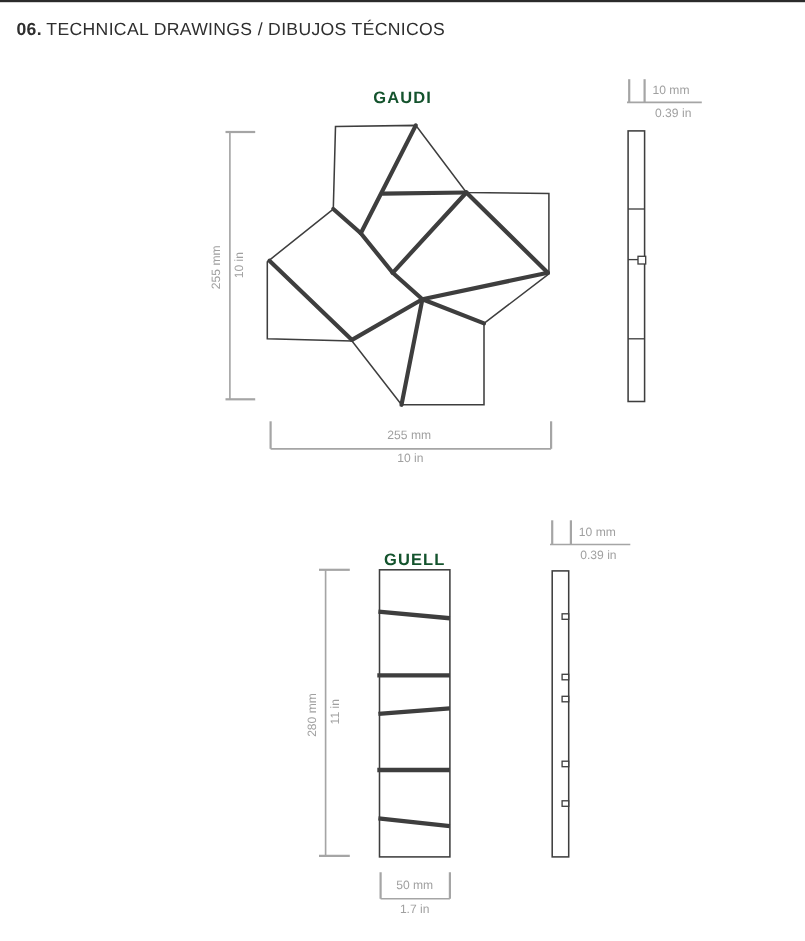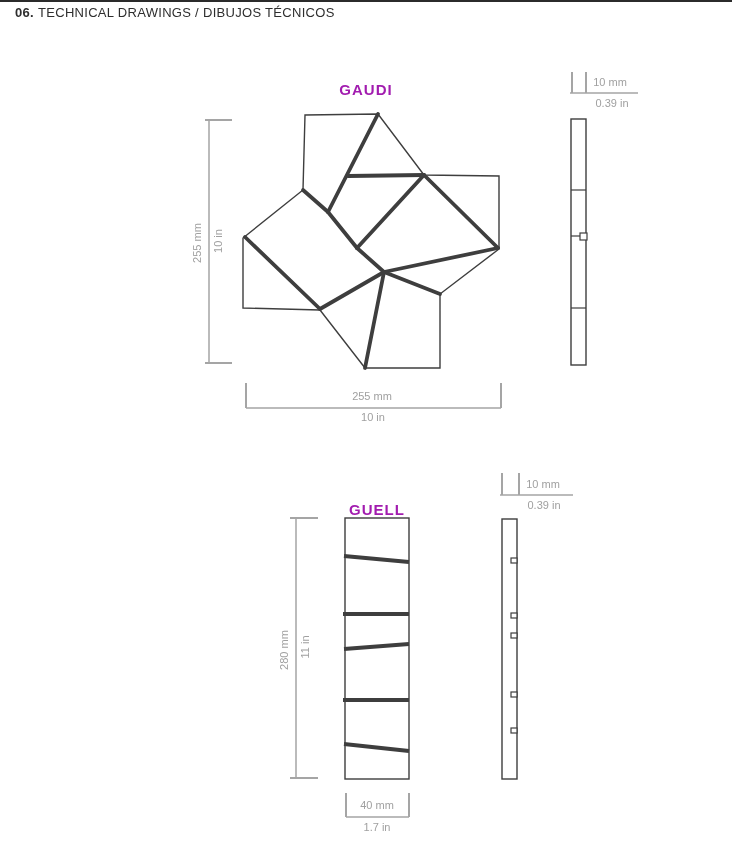--- a/index.html
+++ b/index.html
@@ -1,26 +1,26 @@
 <!DOCTYPE html>
 <html><head>
 <meta charset="utf-8">
 <style>
   html,body{margin:0;padding:0;}
   body{
     width:732px;height:855px;position:relative;background:#ffffff;
     font-family:"Liberation Sans",sans-serif;overflow:hidden;
   }
   .top-rule{position:absolute;left:0;top:0;width:732px;height:2px;background:#2b2b2b;}
-  .header{position:absolute;left:15px;top:5px;font-size:13px;color:#2e2e2e;letter-spacing:.3px;white-space:nowrap;}
+  .header{position:absolute;left:15px;top:19px;font-size:16px;color:#2e2e2e;letter-spacing:.3px;white-space:nowrap;}
   .header .hnum{font-weight:bold;margin-right:4px;}
   #drawing-svg{position:absolute;left:0;top:0;width:732px;height:855px;}
   .title{
     position:absolute;transform:translate(-50%,-50%);
-    font-weight:bold;font-size:15px;color:#a21caf;letter-spacing:1px;white-space:nowrap;
+    font-weight:bold;font-size:15px;color:#14532d;letter-spacing:1px;white-space:nowrap;
   }
   .lbl{
     position:absolute;transform:translate(-50%,-50%);
     font-size:11px;color:#a0a0a0;white-space:nowrap;
   }
   .lbl.rot{transform:translate(-50%,-50%) rotate(-90deg);}
 </style>
 </head>
 <body>
 
@@ -87,14 +87,14 @@
 <span class="lbl rot" style="left:197px;top:243px">255 mm</span>
 <span class="lbl rot" style="left:218px;top:241px">10 in</span>
 <span class="lbl" style="left:372px;top:396px">255 mm</span>
 <span class="lbl" style="left:373px;top:417px">10 in</span>
 
 <span class="title" style="left:377px;top:509px">GUELL</span>
 <span class="lbl" style="left:543px;top:484px">10 mm</span>
 <span class="lbl" style="left:544px;top:505px">0.39 in</span>
 <span class="lbl rot" style="left:284px;top:650px">280 mm</span>
 <span class="lbl rot" style="left:305px;top:647px">11 in</span>
-<span class="lbl" style="left:377px;top:805px">40 mm</span>
+<span class="lbl" style="left:377px;top:805px">50 mm</span>
 <span class="lbl" style="left:377px;top:827px">1.7 in</span>
 
 </body></html>

